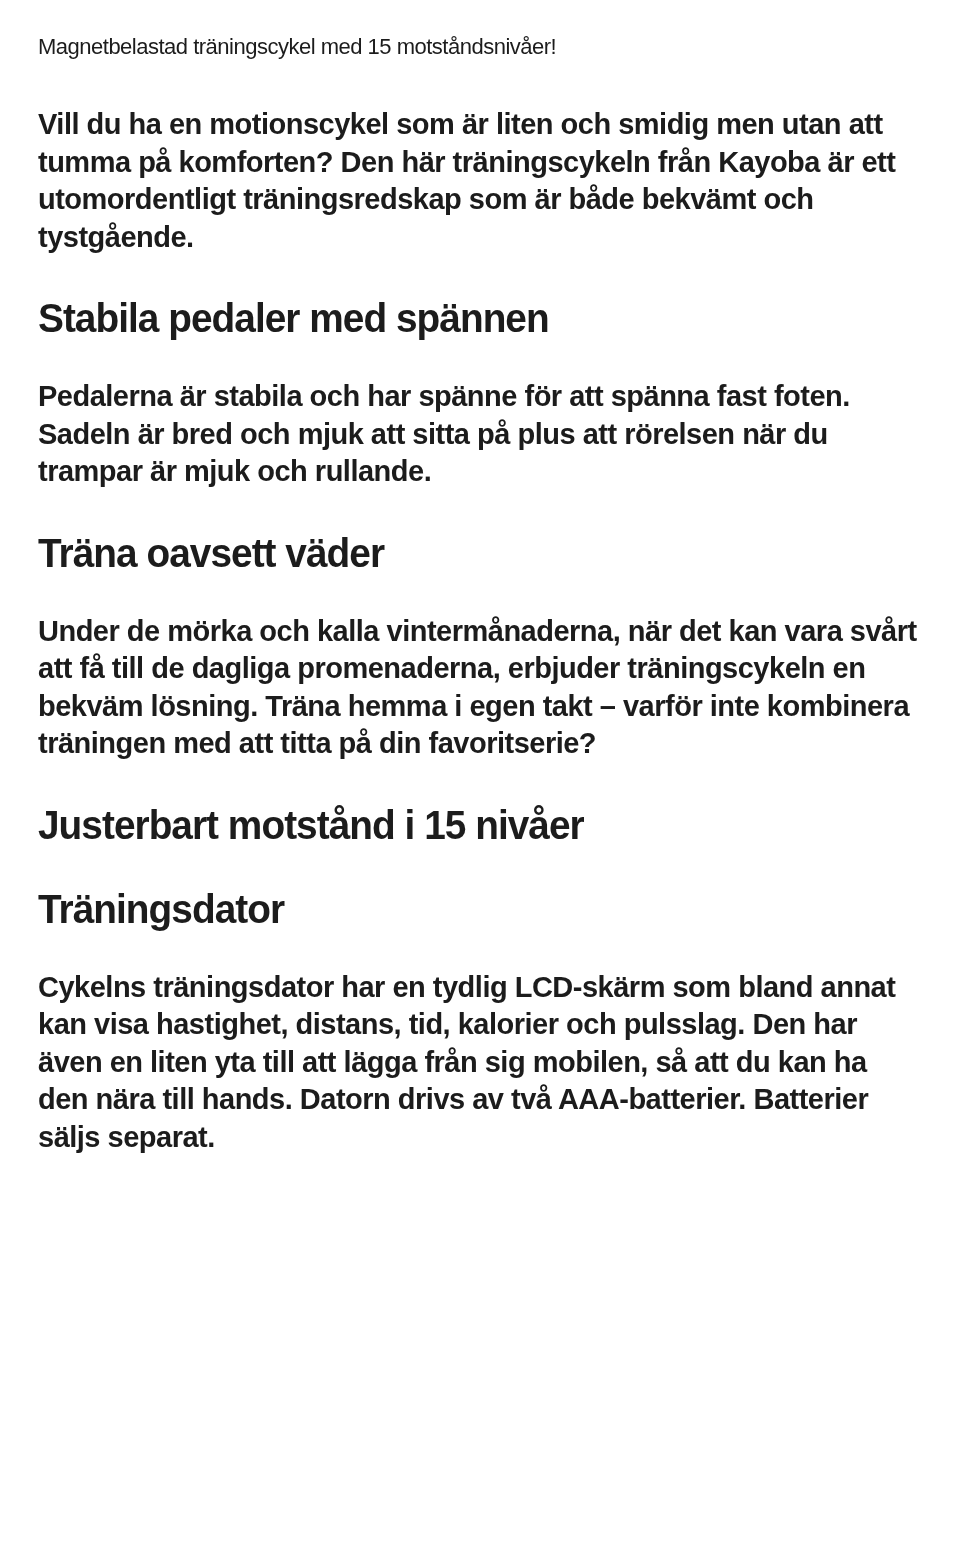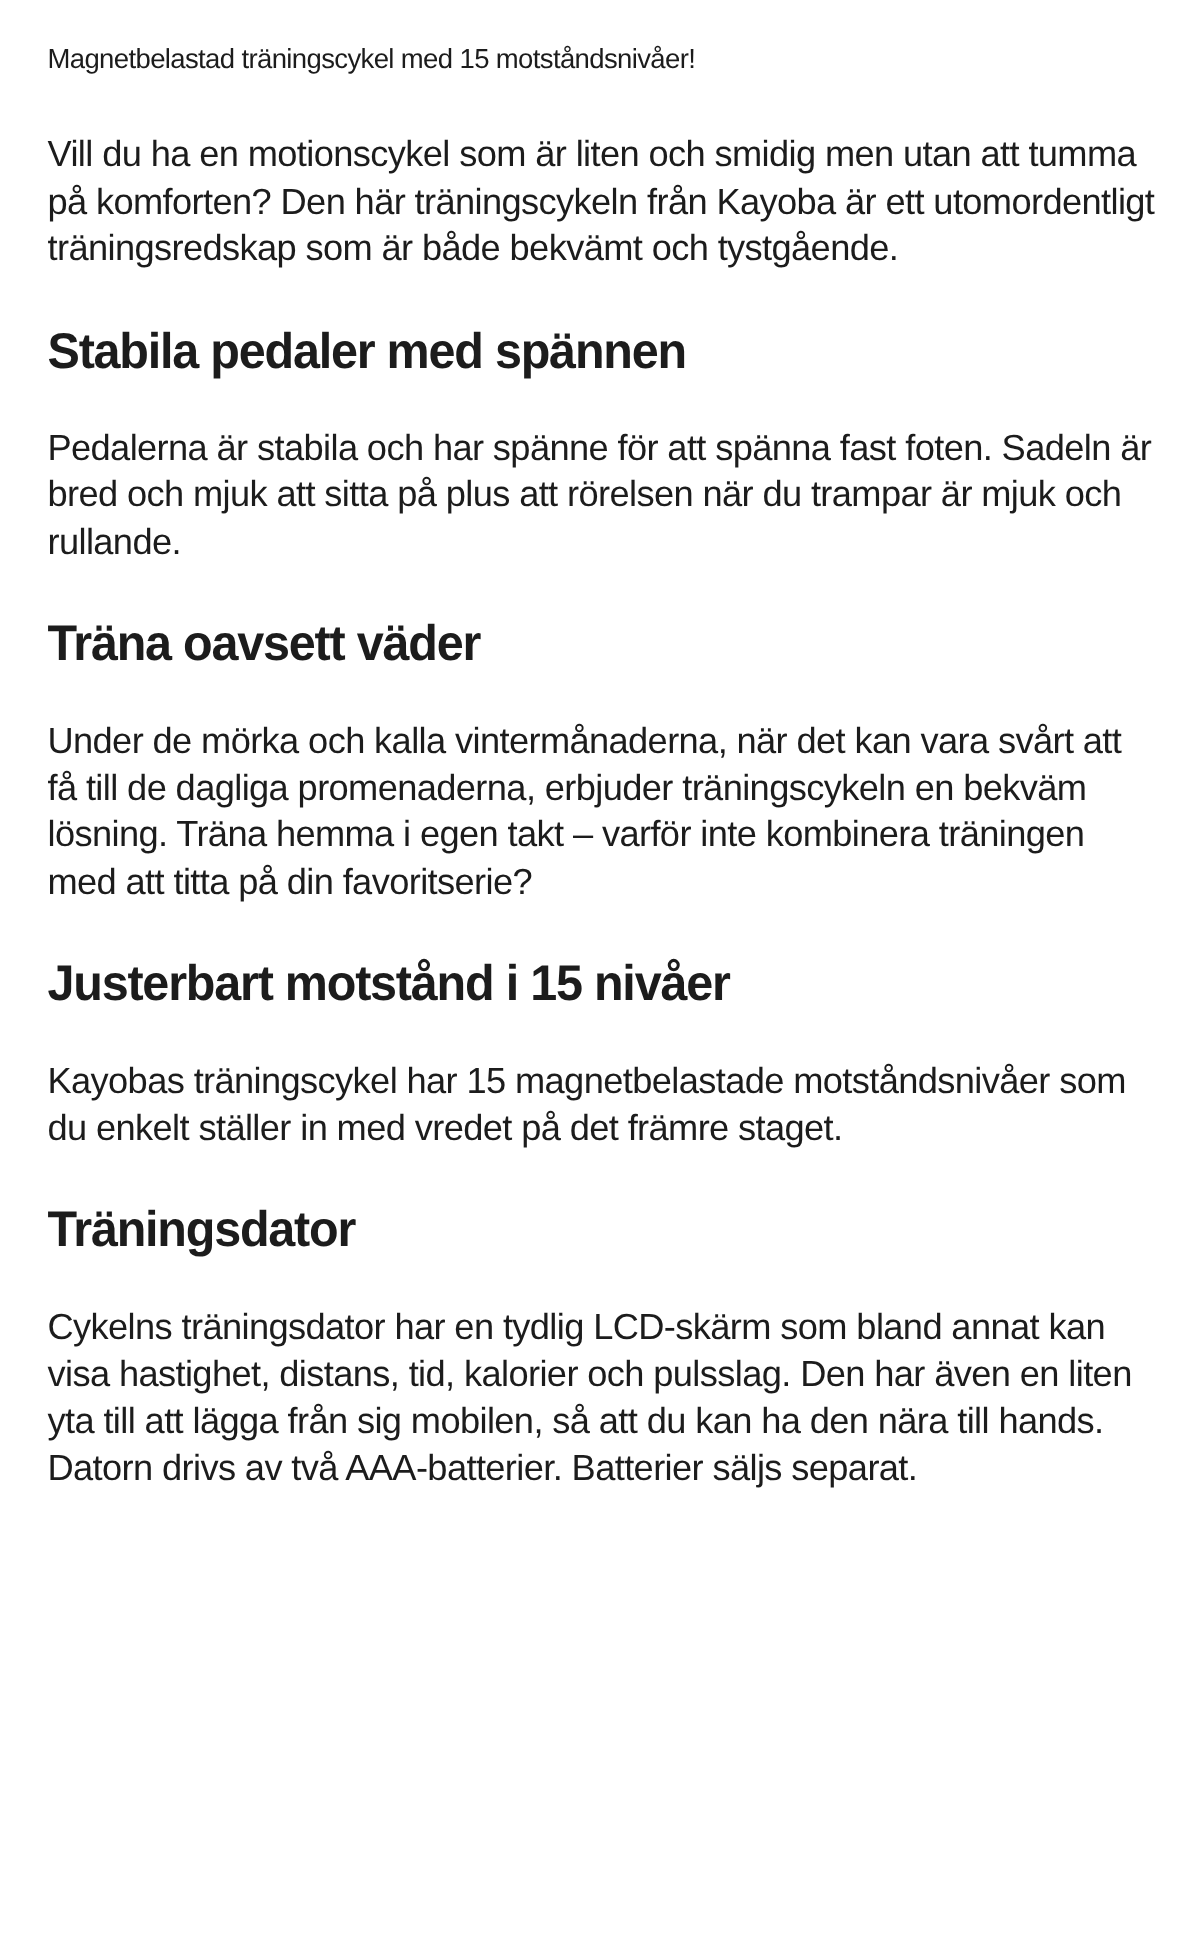--- a/index.html
+++ b/index.html
@@ -24,21 +24,21 @@
   }
   .product-title {
     font-size: 22px;
     font-weight: 400;
     line-height: 38px;
     letter-spacing: -0.5px;
     margin: 0 0 40px 0;
   }
   p.para {
     font-size: 29px;
-    font-weight: 400;
+    font-weight: 700;
     line-height: 37.5px;
     letter-spacing: -0.5px;
     margin: 38px 0 38px 0;
   }
   h2.section-heading {
     font-size: 40px;
     font-weight: 700;
     line-height: 44px;
     letter-spacing: -1px;
     margin: 40px 0 37px 0;
@@ -62,21 +62,20 @@
       <p class="para">Pedalerna är stabila och har spänne för att spänna fast foten. Sadeln är bred och mjuk att sitta på plus att rörelsen när du trampar är mjuk och rullande.</p>
     </section>
 
     <section>
       <h2 class="section-heading">Träna oavsett väder</h2>
       <p class="para">Under de mörka och kalla vintermånaderna, när det kan vara svårt att få till de dagliga promenaderna, erbjuder träningscykeln en bekväm lösning. Träna hemma i egen takt – varför inte kombinera träningen med att titta på din favoritserie?</p>
     </section>
 
     <section>
       <h2 class="section-heading">Justerbart motstånd i 15 nivåer</h2>
-      <p class="para">Kayobas träningscykel har 15 magnetbelastade motståndsnivåer som du enkelt ställer in med vredet på det främre staget.</p>
     </section>
 
 
     <section>
       <h2 class="section-heading">Träningsdator</h2>
       <p class="para">Cykelns träningsdator har en tydlig LCD-skärm som bland annat kan visa hastighet, distans, tid, kalorier och pulsslag. Den har även en liten yta till att lägga från sig mobilen, så att du kan ha den nära till hands. Datorn drivs av två AAA-batterier. Batterier säljs separat.</p>
     </section>
 
   </div>
 </div>

